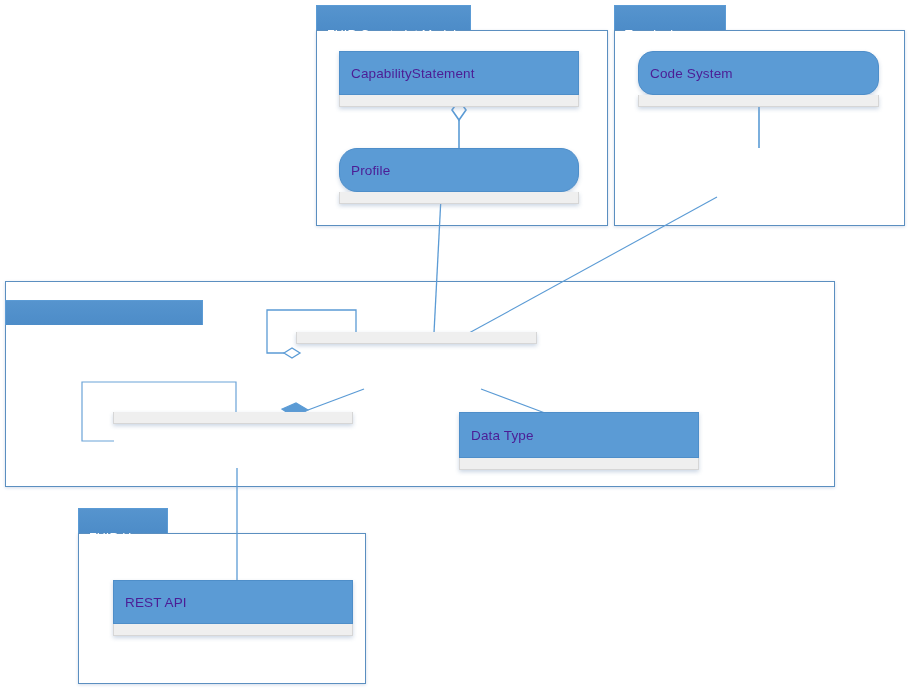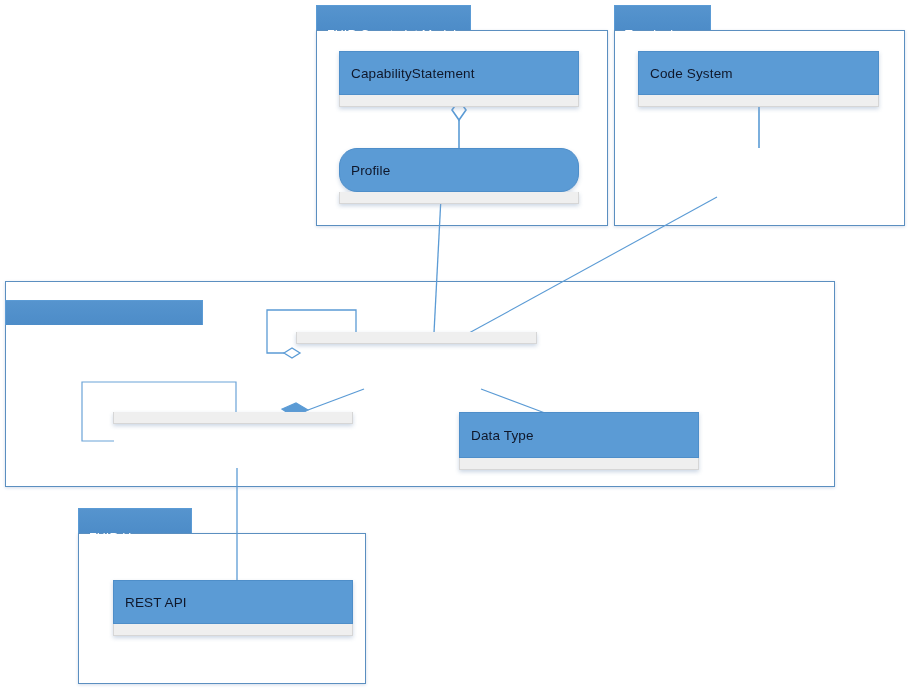--- a/index.html
+++ b/index.html
@@ -61,21 +61,21 @@
   .cls {
     position: absolute;
     box-sizing: border-box;
     z-index: 8;
     filter: drop-shadow(0px 2px 2px rgba(140,165,195,0.45));
   }
   .cls-title {
     box-sizing: border-box;
     background: #5b9bd5;
     border: 1px solid #4e8ec9;
-    color: #0f172a;
+    color: #4c1d95;
     font-size: 13.5px;
     padding: 0 0 0 11px;
     display: flex;
     align-items: center;
     white-space: nowrap;
     letter-spacing: 0.15px;
   }
   .cls-compartment {
     box-sizing: border-box;
     height: 12px;
@@ -89,31 +89,31 @@
 
 <div id="canvas">
 
   <div class="package">
     <div class="package-body" style="left:316px; top:30px; width:292px; height:196px;"></div>
     <div class="package-tab" style="left:316px; top:5px; width:155px;">FHIR Constraint Model</div>
   </div>
 
   <div class="package">
     <div class="package-body" style="left:614px; top:30px; width:291px; height:196px;"></div>
-    <div class="package-tab" style="left:614px; top:5px; width:97px;">Terminology</div>
+    <div class="package-tab" style="left:614px; top:5px; width:112px;">Terminology</div>
   </div>
 
   <div class="package">
     <div class="package-body" style="left:5px; top:281px; width:830px; height:206px;"></div>
     <div class="package-tab" style="left:5px; top:256px; width:198px;margin-top:44px;">FHIR Information Model</div>
   </div>
 
   <div class="package">
     <div class="package-body" style="left:78px; top:533px; width:288px; height:151px;"></div>
-    <div class="package-tab" style="left:78px; top:508px; width:114px;">FHIR Usage</div>
+    <div class="package-tab" style="left:78px; top:508px; width:90px;">FHIR Usage</div>
   </div>
 
   <svg id="edges" viewBox="0 0 909 690" width="909" height="690">
 
     <g>
       <line x1="459" y1="148" x2="459" y2="119" stroke="#5b9bd5" stroke-width="1.6"></line>
       <polygon points="459,100 466,110 459,120 452,110" fill="#ffffff" stroke="#5b9bd5" stroke-width="1.6"></polygon>
     </g>
 
     <g>
@@ -155,21 +155,21 @@
     <div class="cls-title" style="height:44px;">CapabilityStatement</div>
     <div class="cls-compartment"></div>
   </div>
 
   <div class="cls" style="left:339px; top:148px; width:240px;">
     <div class="cls-title" style="height:44px;border-radius:18px;">Profile</div>
     <div class="cls-compartment"></div>
   </div>
 
   <div class="cls" style="left:638px; top:51px; width:241px;">
-    <div class="cls-title" style="height:44px;">Code System</div>
+    <div class="cls-title" style="height:44px;border-radius:15px;">Code System</div>
     <div class="cls-compartment"></div>
   </div>
 
 
   <div class="cls" style="left:296px; top:332px; width:241px; z-index:9;">
     <div class="cls-compartment"></div>
   </div>
 
   <div class="cls" style="left:113px; top:412px; width:240px; z-index:9;">
     <div class="cls-compartment"></div>

